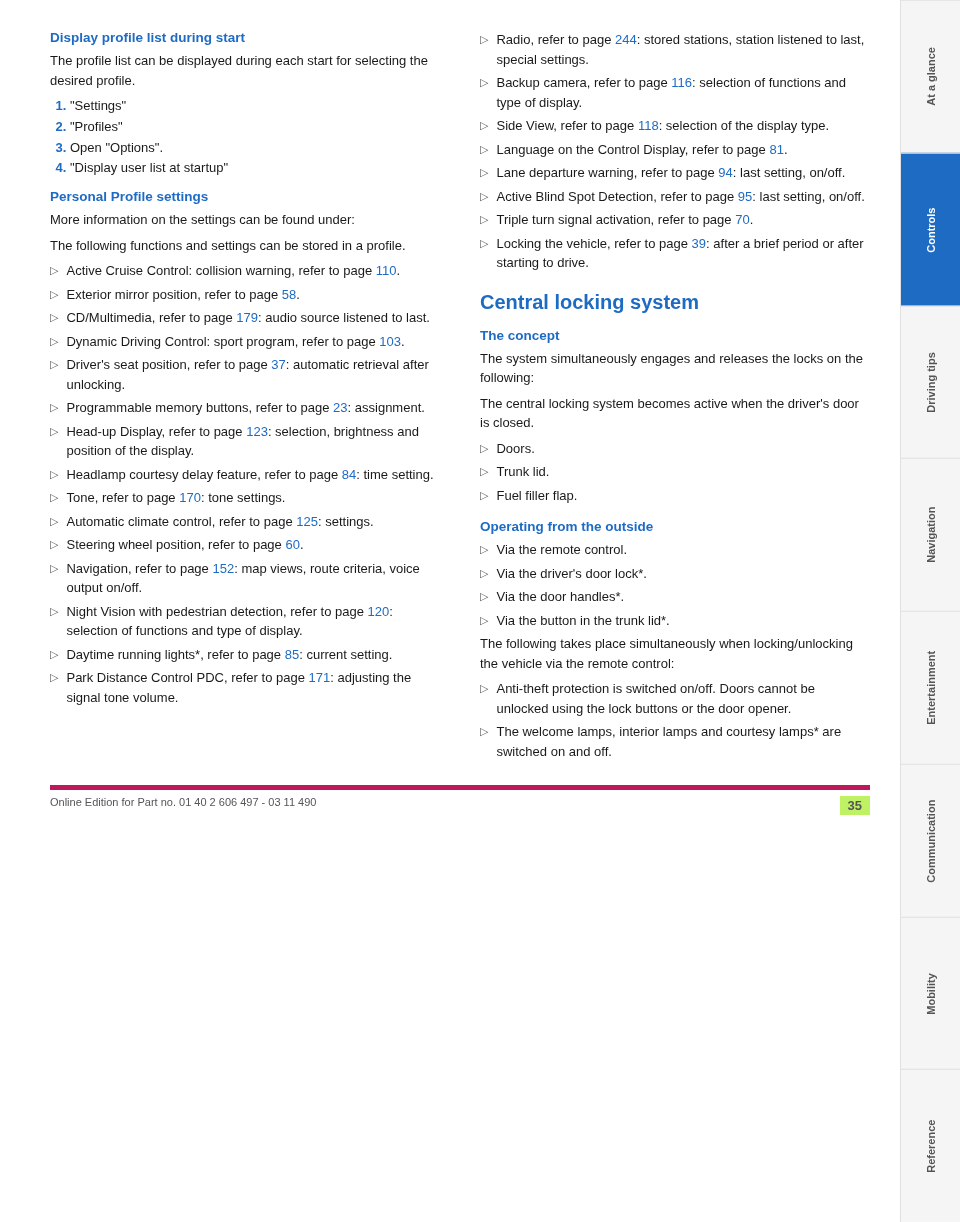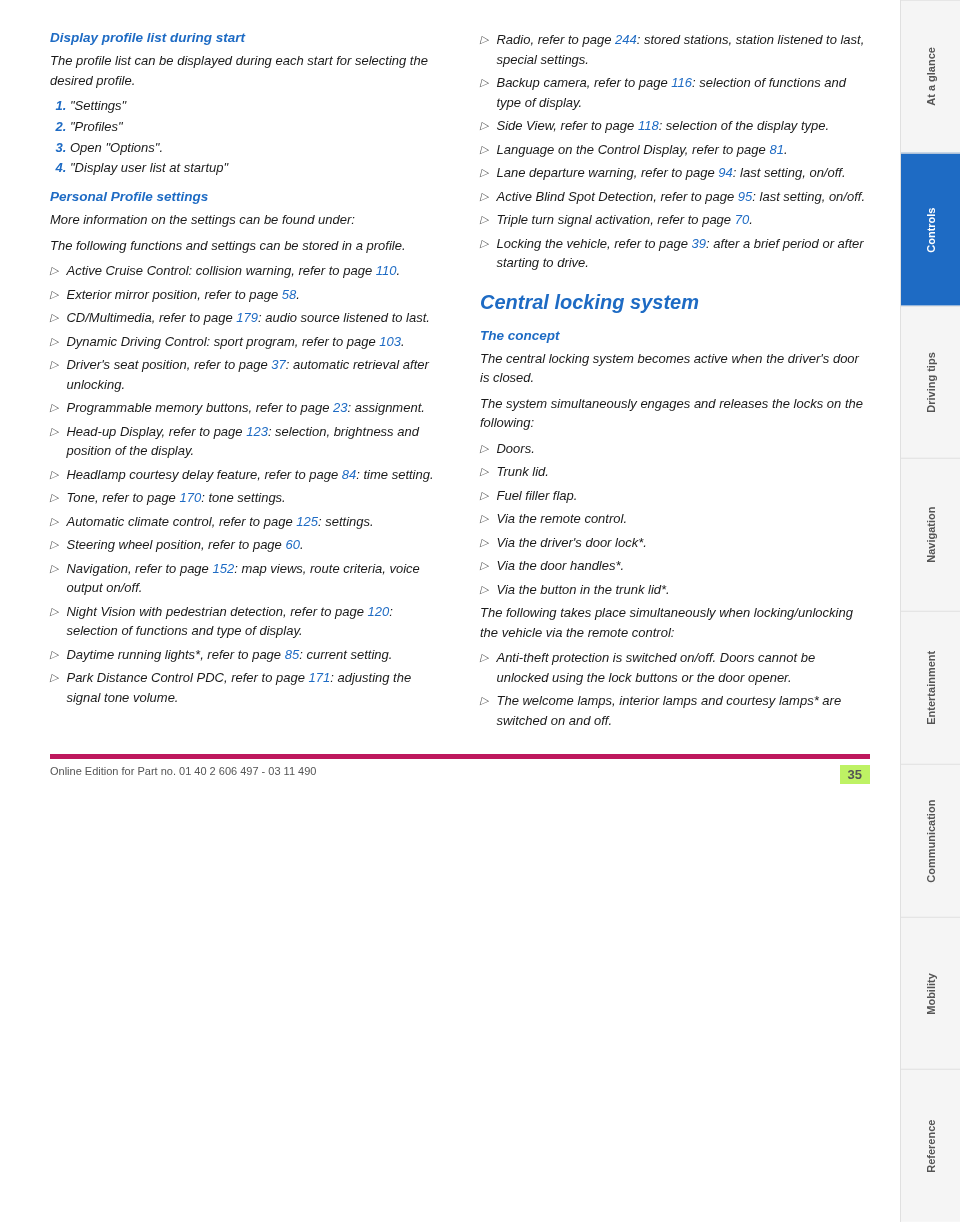--- a/index.html
+++ b/index.html
@@ -102,21 +102,20 @@
       color: #555;
       margin-right: 8px;
       margin-top: 1px;
       font-size: 11px;
       flex-shrink: 0;
     }
     .two-col {
       display: grid;
       grid-template-columns: 1fr 1fr;
       gap: 0 40px;
-      font-style: italic;
     }
     .col-left {}
     .col-right {}
     .footer {
       border-top: 5px solid #be185d;
       margin-top: 20px;
       padding-top: 6px;
       display: flex;
       justify-content: space-between;
       font-size: 11px;
@@ -246,37 +245,38 @@
           </li>
         <li>
             <span class="bullet-arrow">▷</span>
             <span>Locking the vehicle, refer to page <a class="link-num">39</a>: after a brief period or after starting to drive.</span>
           </li>
       </ul>
 
       <h1 class="section-title-large">Central locking system</h1>
 
       <h3 class="section-subtitle">The concept</h3>
+      <p>The system simultaneously engages and releases the locks on the following:</p>
       <p>The central locking system becomes active when the driver's door is closed.</p>
-      <p>The system simultaneously engages and releases the locks on the following:</p>
       <ul class="bullet-list">
         <li>
             <span class="bullet-arrow">▷</span>
             <span>Doors.</span>
           </li>
         <li>
             <span class="bullet-arrow">▷</span>
             <span>Trunk lid.</span>
           </li>
         <li>
             <span class="bullet-arrow">▷</span>
             <span>Fuel filler flap.</span>
           </li>
       </ul>
 
+      <h3 class="section-subtitle">Operating from the outside</h3>
       <ul class="bullet-list">
         <li>
             <span class="bullet-arrow">▷</span>
             <span>Via the remote control.</span>
           </li>
         <li>
             <span class="bullet-arrow">▷</span>
             <span>Via the driver's door lock*.</span>
           </li>
         <li>

